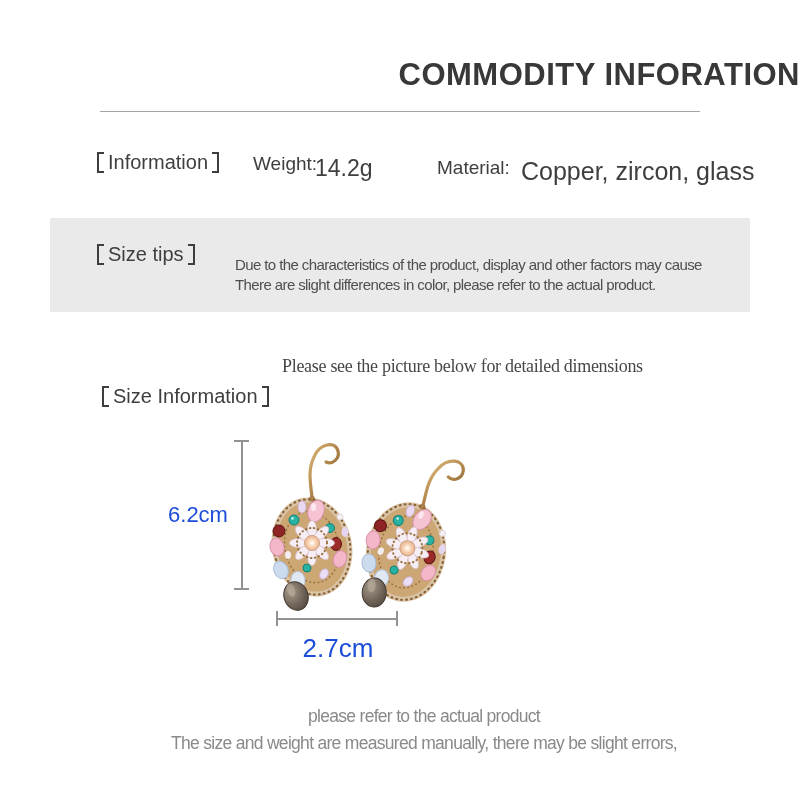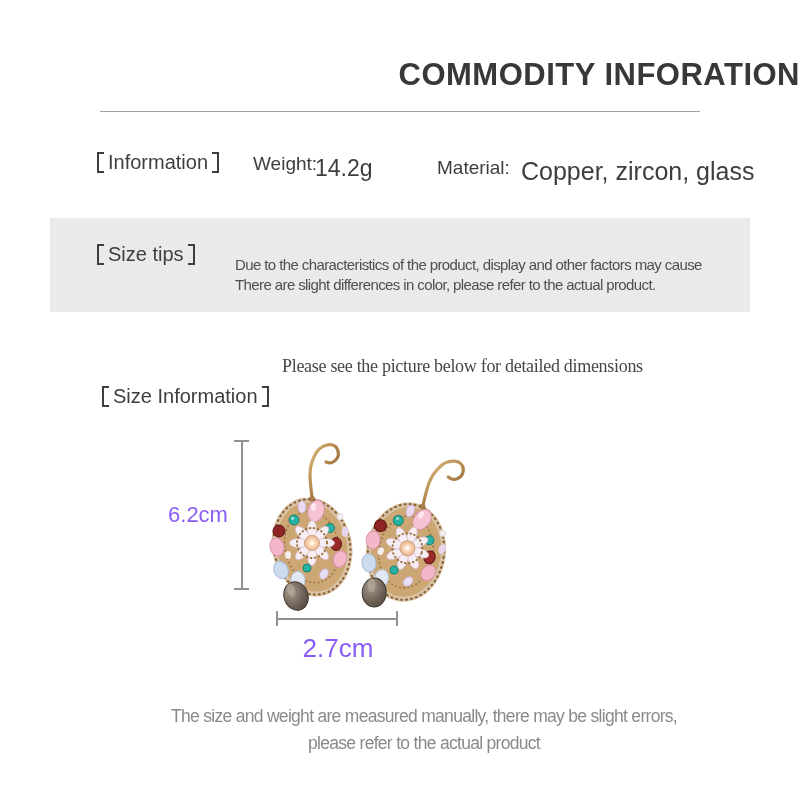--- a/index.html
+++ b/index.html
@@ -37,21 +37,21 @@
   .lbl-size{left:102px;top:352px;margin-top:33px;}
   .size-note{left:282px;top:356px;font-size:18px;letter-spacing:-0.3px;color:#474747;white-space:nowrap;font-family:Liberation Serif, serif;}
   
   .dim{background:#929292;}
   .vline{left:241px;top:441px;width:2px;height:148px;}
   .vcap-t{left:234px;top:440px;width:15px;height:2px;}
   .vcap-b{left:234px;top:588px;width:15px;height:2px;}
   .hline{left:277px;top:618px;width:121px;height:2px;}
   .hcap-l{left:276px;top:611px;width:2px;height:15px;}
   .hcap-r{left:396px;top:611px;width:2px;height:15px;}
-  .dim-label{font-size:22px;color:#8b5cf6;text-align:center;}
+  .dim-label{font-size:22px;color:#1d4ed8;text-align:center;}
   .dim-h{left:158px;top:502px;width:80px;}
   .dim-w{left:288px;top:633px;width:100px;font-size:26px;}
   .product-svg{left:248px;top:427px;}
   
   .footer{left:48px;top:703px;width:752px;text-align:center;
     font-size:17.5px;letter-spacing:-0.7px;color:#8a8a8a;line-height:27px;}
 </style>
 </head>
 <body>
 
@@ -145,15 +145,15 @@
         <circle cx="62" cy="116" r="4.5" fill="#f8dcc0"></circle>
         <circle cx="62" cy="116" r="2" fill="#fff7ee"></circle>
       </g>
     </g>
   </defs>
   <use href="#earring" transform="translate(2,0)"></use>
   <use href="#earring" transform="translate(96,5) rotate(20 62 120)"></use>
 </svg>
 
 <div class="abs footer">
+  <div>please refer to the actual product</div>
   <div>The size and weight are measured manually, there may be slight errors,</div>
-  <div>please refer to the actual product</div>
 </div>
 
 </body></html>

